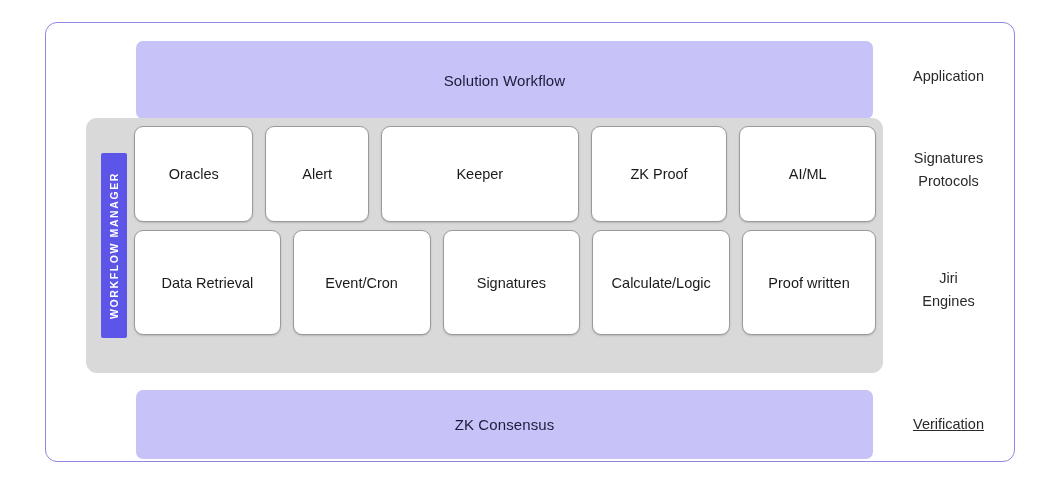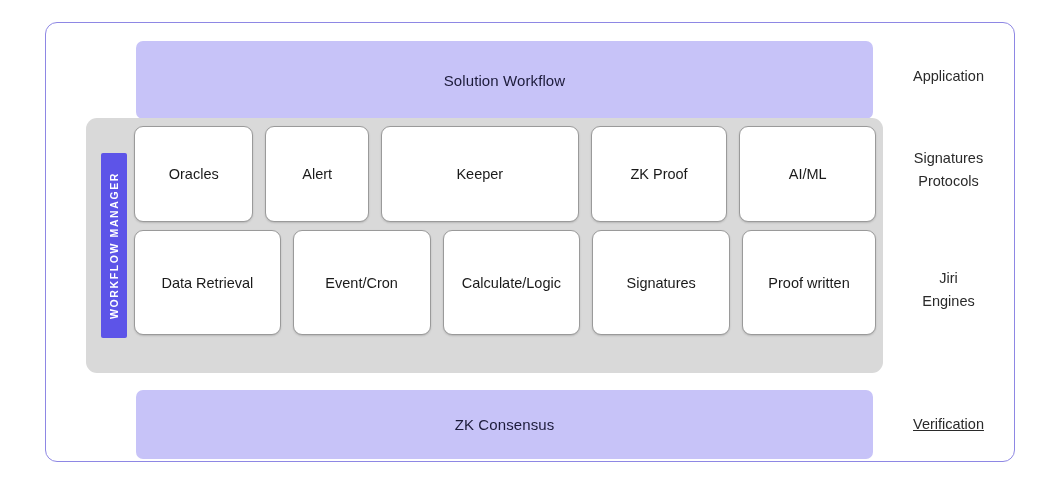--- a/index.html
+++ b/index.html
@@ -170,24 +170,24 @@
   </div>
 
   <div class="card-row" id="row-engines">
     <div class="stack-card" style="flex-grow:1.07">
         <span>Data Retrieval</span>
       </div>
     <div class="stack-card" style="flex-grow:1.0">
         <span>Event/Cron</span>
       </div>
     <div class="stack-card" style="flex-grow:1.0">
+        <span>Signatures</span>
+      </div>
+    <div class="stack-card" style="flex-grow:1.0">
         <span>Calculate/Logic</span>
-      </div>
-    <div class="stack-card" style="flex-grow:1.0">
-        <span>Signatures</span>
       </div>
     <div class="stack-card" style="flex-grow:0.97">
         <span>Proof written</span>
       </div>
   </div>
 
   <div class="layer-banner" id="banner-verification">
     <span>ZK Consensus</span>
   </div>
 

